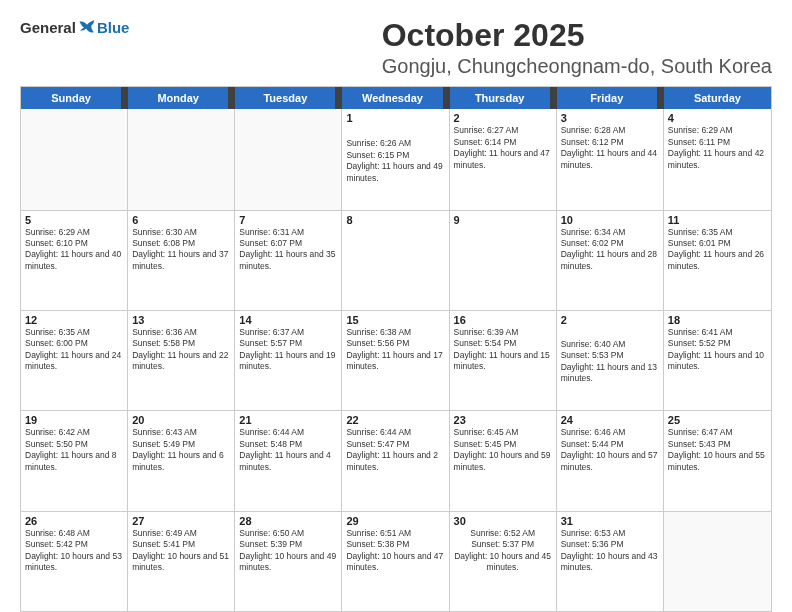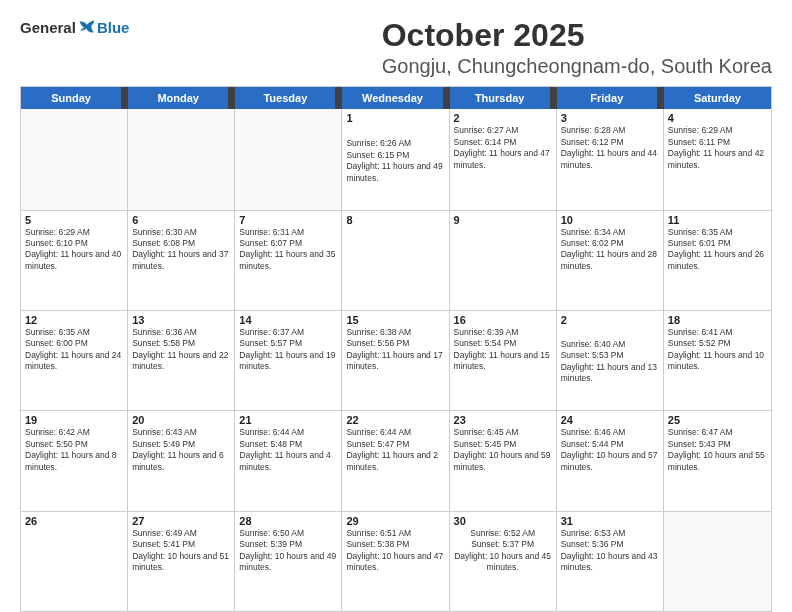--- a/index.html
+++ b/index.html
@@ -296,20 +296,23 @@
           <div class="cal-cell">
             <div class="day-num">25</div>
             <div class="cell-info" style="white-space: pre-line;">Sunrise: 6:47 AM
 Sunset: 5:43 PM
 Daylight: 10 hours and 55 minutes.</div>
           </div>
         </div>
         <div class="cal-row">
           <div class="cal-cell">
             <div class="day-num">26</div>
+            <div class="cell-info" style="white-space: pre-line;">Sunrise: 6:48 AM
+Sunset: 5:42 PM
+Daylight: 10 hours and 53 minutes.</div>
           </div>
           <div class="cal-cell">
             <div class="day-num">27</div>
             <div class="cell-info" style="white-space: pre-line;">Sunrise: 6:49 AM
 Sunset: 5:41 PM
 Daylight: 10 hours and 51 minutes.</div>
           </div>
           <div class="cal-cell">
             <div class="day-num">28</div>
             <div class="cell-info" style="white-space: pre-line;">Sunrise: 6:50 AM

